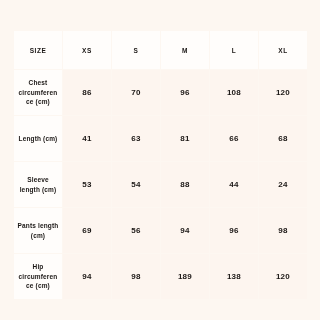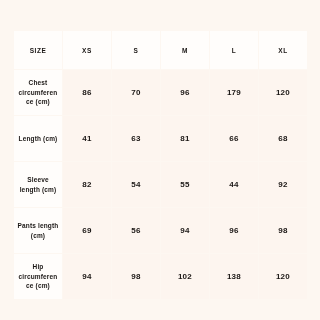--- a/index.html
+++ b/index.html
@@ -92,50 +92,50 @@
         <th>L</th>
         <th>XL</th>
       </tr>
     </thead>
     <tbody>
       <tr>
         <th>Chest circumference (cm)</th>
         <td>86</td>
         <td>70</td>
         <td>96</td>
-        <td>179</td>
+        <td>108</td>
         <td>120</td>
       </tr>
       <tr>
         <th>Length (cm)</th>
         <td>41</td>
         <td>63</td>
         <td>81</td>
         <td>66</td>
         <td>68</td>
       </tr>
       <tr>
         <th>Sleeve length (cm)</th>
-        <td>82</td>
+        <td>53</td>
         <td>54</td>
-        <td>55</td>
+        <td>88</td>
         <td>44</td>
-        <td>92</td>
+        <td>24</td>
       </tr>
       <tr>
         <th>Pants length (cm)</th>
         <td>69</td>
         <td>56</td>
         <td>94</td>
         <td>96</td>
         <td>98</td>
       </tr>
       <tr>
         <th>Hip circumference (cm)</th>
         <td>94</td>
         <td>98</td>
-        <td>102</td>
+        <td>189</td>
         <td>138</td>
         <td>120</td>
       </tr>
     </tbody>
   </table>
 </div>
 
 </body></html>

